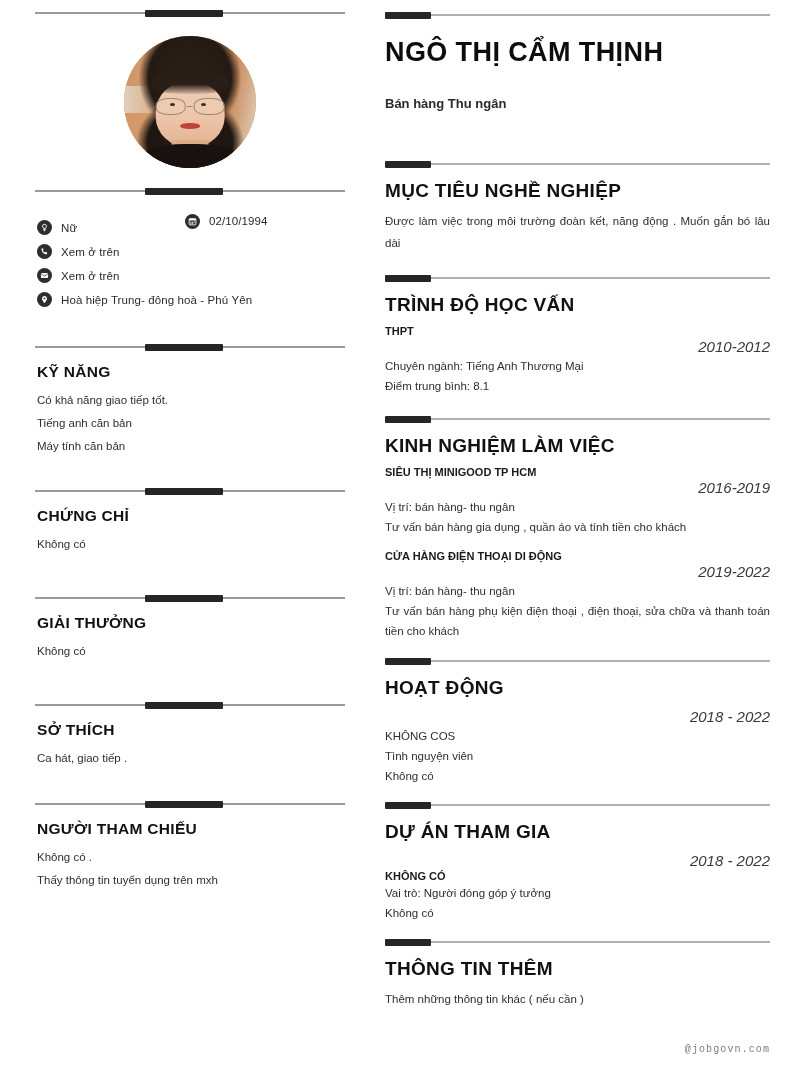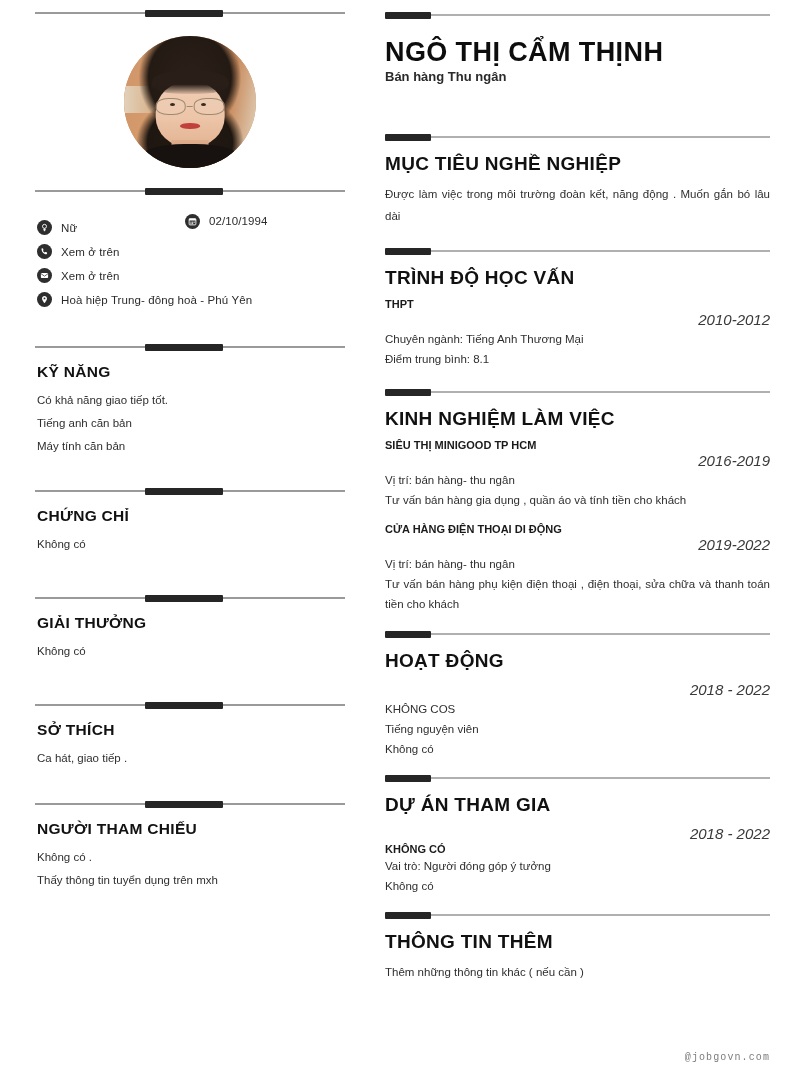--- a/index.html
+++ b/index.html
@@ -141,26 +141,26 @@
   .r-line.just { text-align:justify; }
   .r-gap   { height:13px; }
   .r-space { height:22px; }
   .r-space-sm { height:18px; }
   .name {
     font-size:27px; font-weight:bold; letter-spacing:.4px;
     margin:21px 0 0 0; color:#0d0d0d;
   }
   .job {
     font-size:13px; font-weight:bold; color:#2a2a2a;
-    margin:1px 0 0 0;
+    margin:28px 0 0 0;
   }
   .hdr-pad { height:52px; }
 
   .watermark {
-    position:absolute; right:30px; bottom:12px;
+    position:absolute; right:30px; bottom:20px;
     font-family:"Liberation Mono", monospace;
     font-size:10px; color:#7d7d7d; letter-spacing:1.1px;
   }
 </style>
 </head>
 <body>
 
 <div class="page">
 
   <div class="col-left">
@@ -347,21 +347,21 @@
       </div>
     </div>
 
     <div class="r-space-sm"></div>
 
     <div class="div-right"></div>
     <div>
       <div class="h-right">HOẠT ĐỘNG</div>
       <div class="r-date">2018 - 2022</div>
       <div class="r-line">KHÔNG COS</div>
-      <div class="r-line">Tiếng nguyện viên</div>
+      <div class="r-line">Tình nguyện viên</div>
       <div class="r-line">Không có</div>
     </div>
 
     <div class="r-space-sm"></div>
 
     <div class="div-right"></div>
     <div>
       <div class="h-right">DỰ ÁN THAM GIA</div>
       <div class="r-date">2018 - 2022</div>
       <div class="r-sub">KHÔNG CÓ</div>

